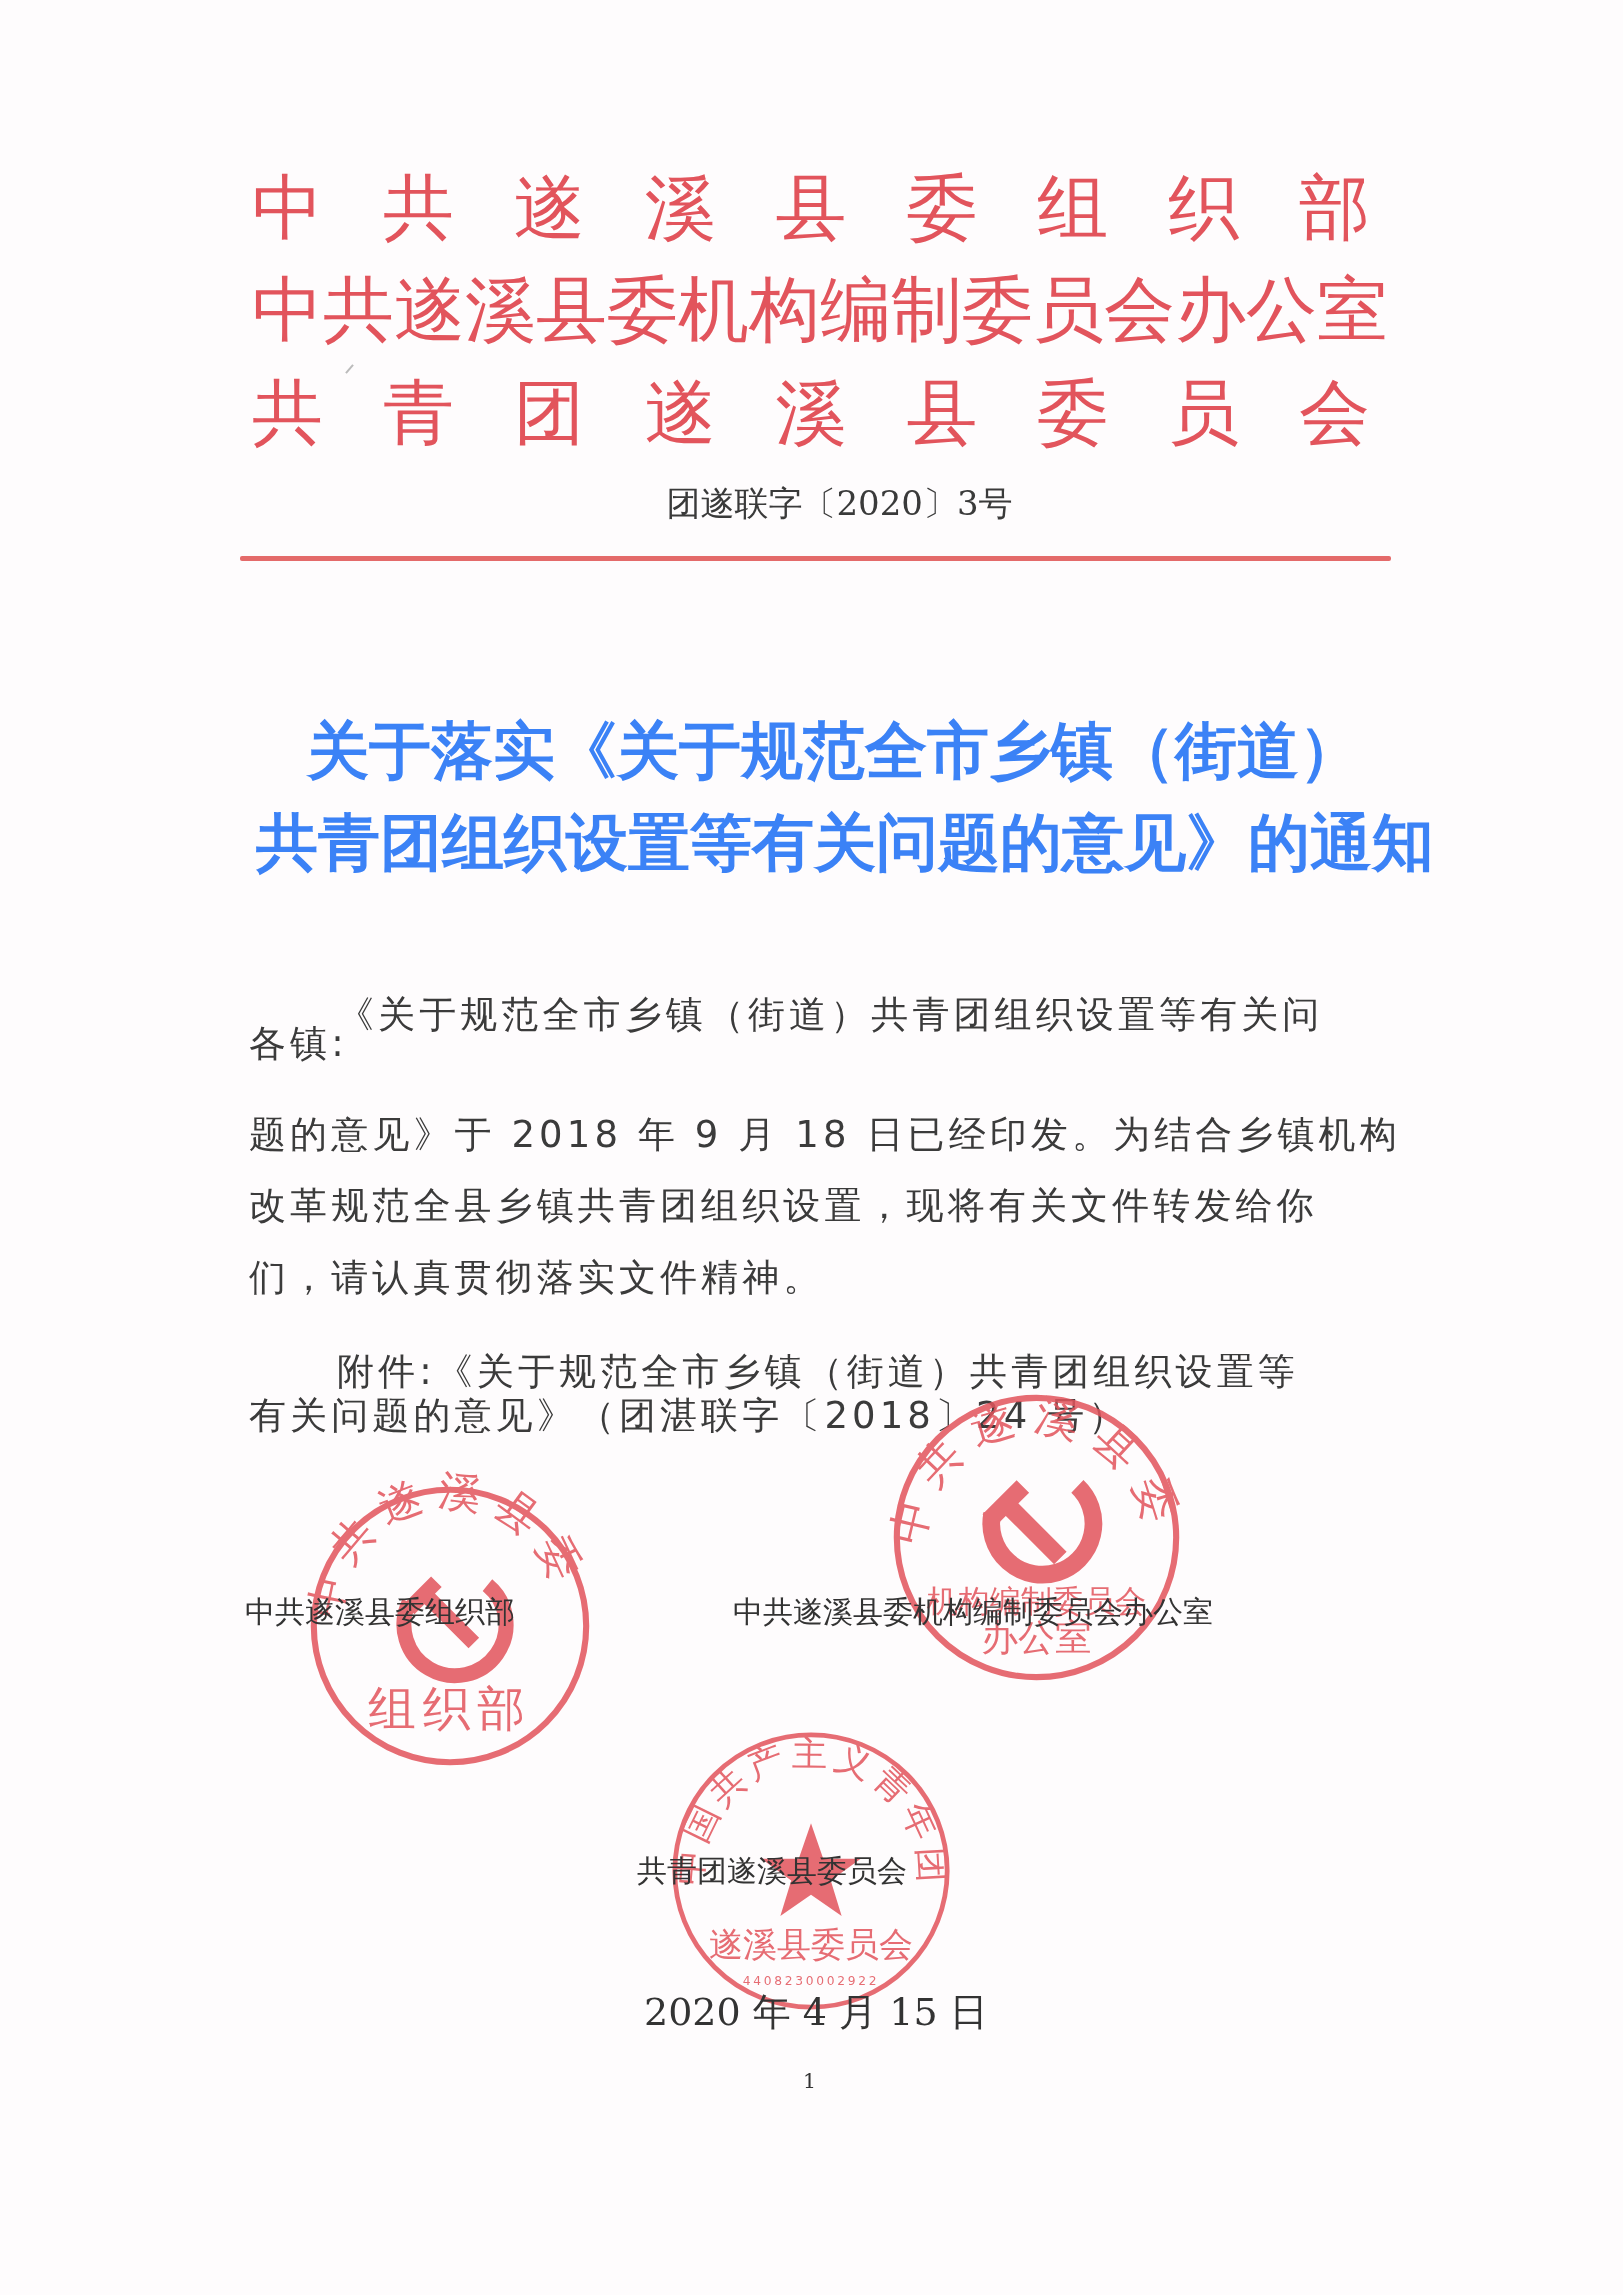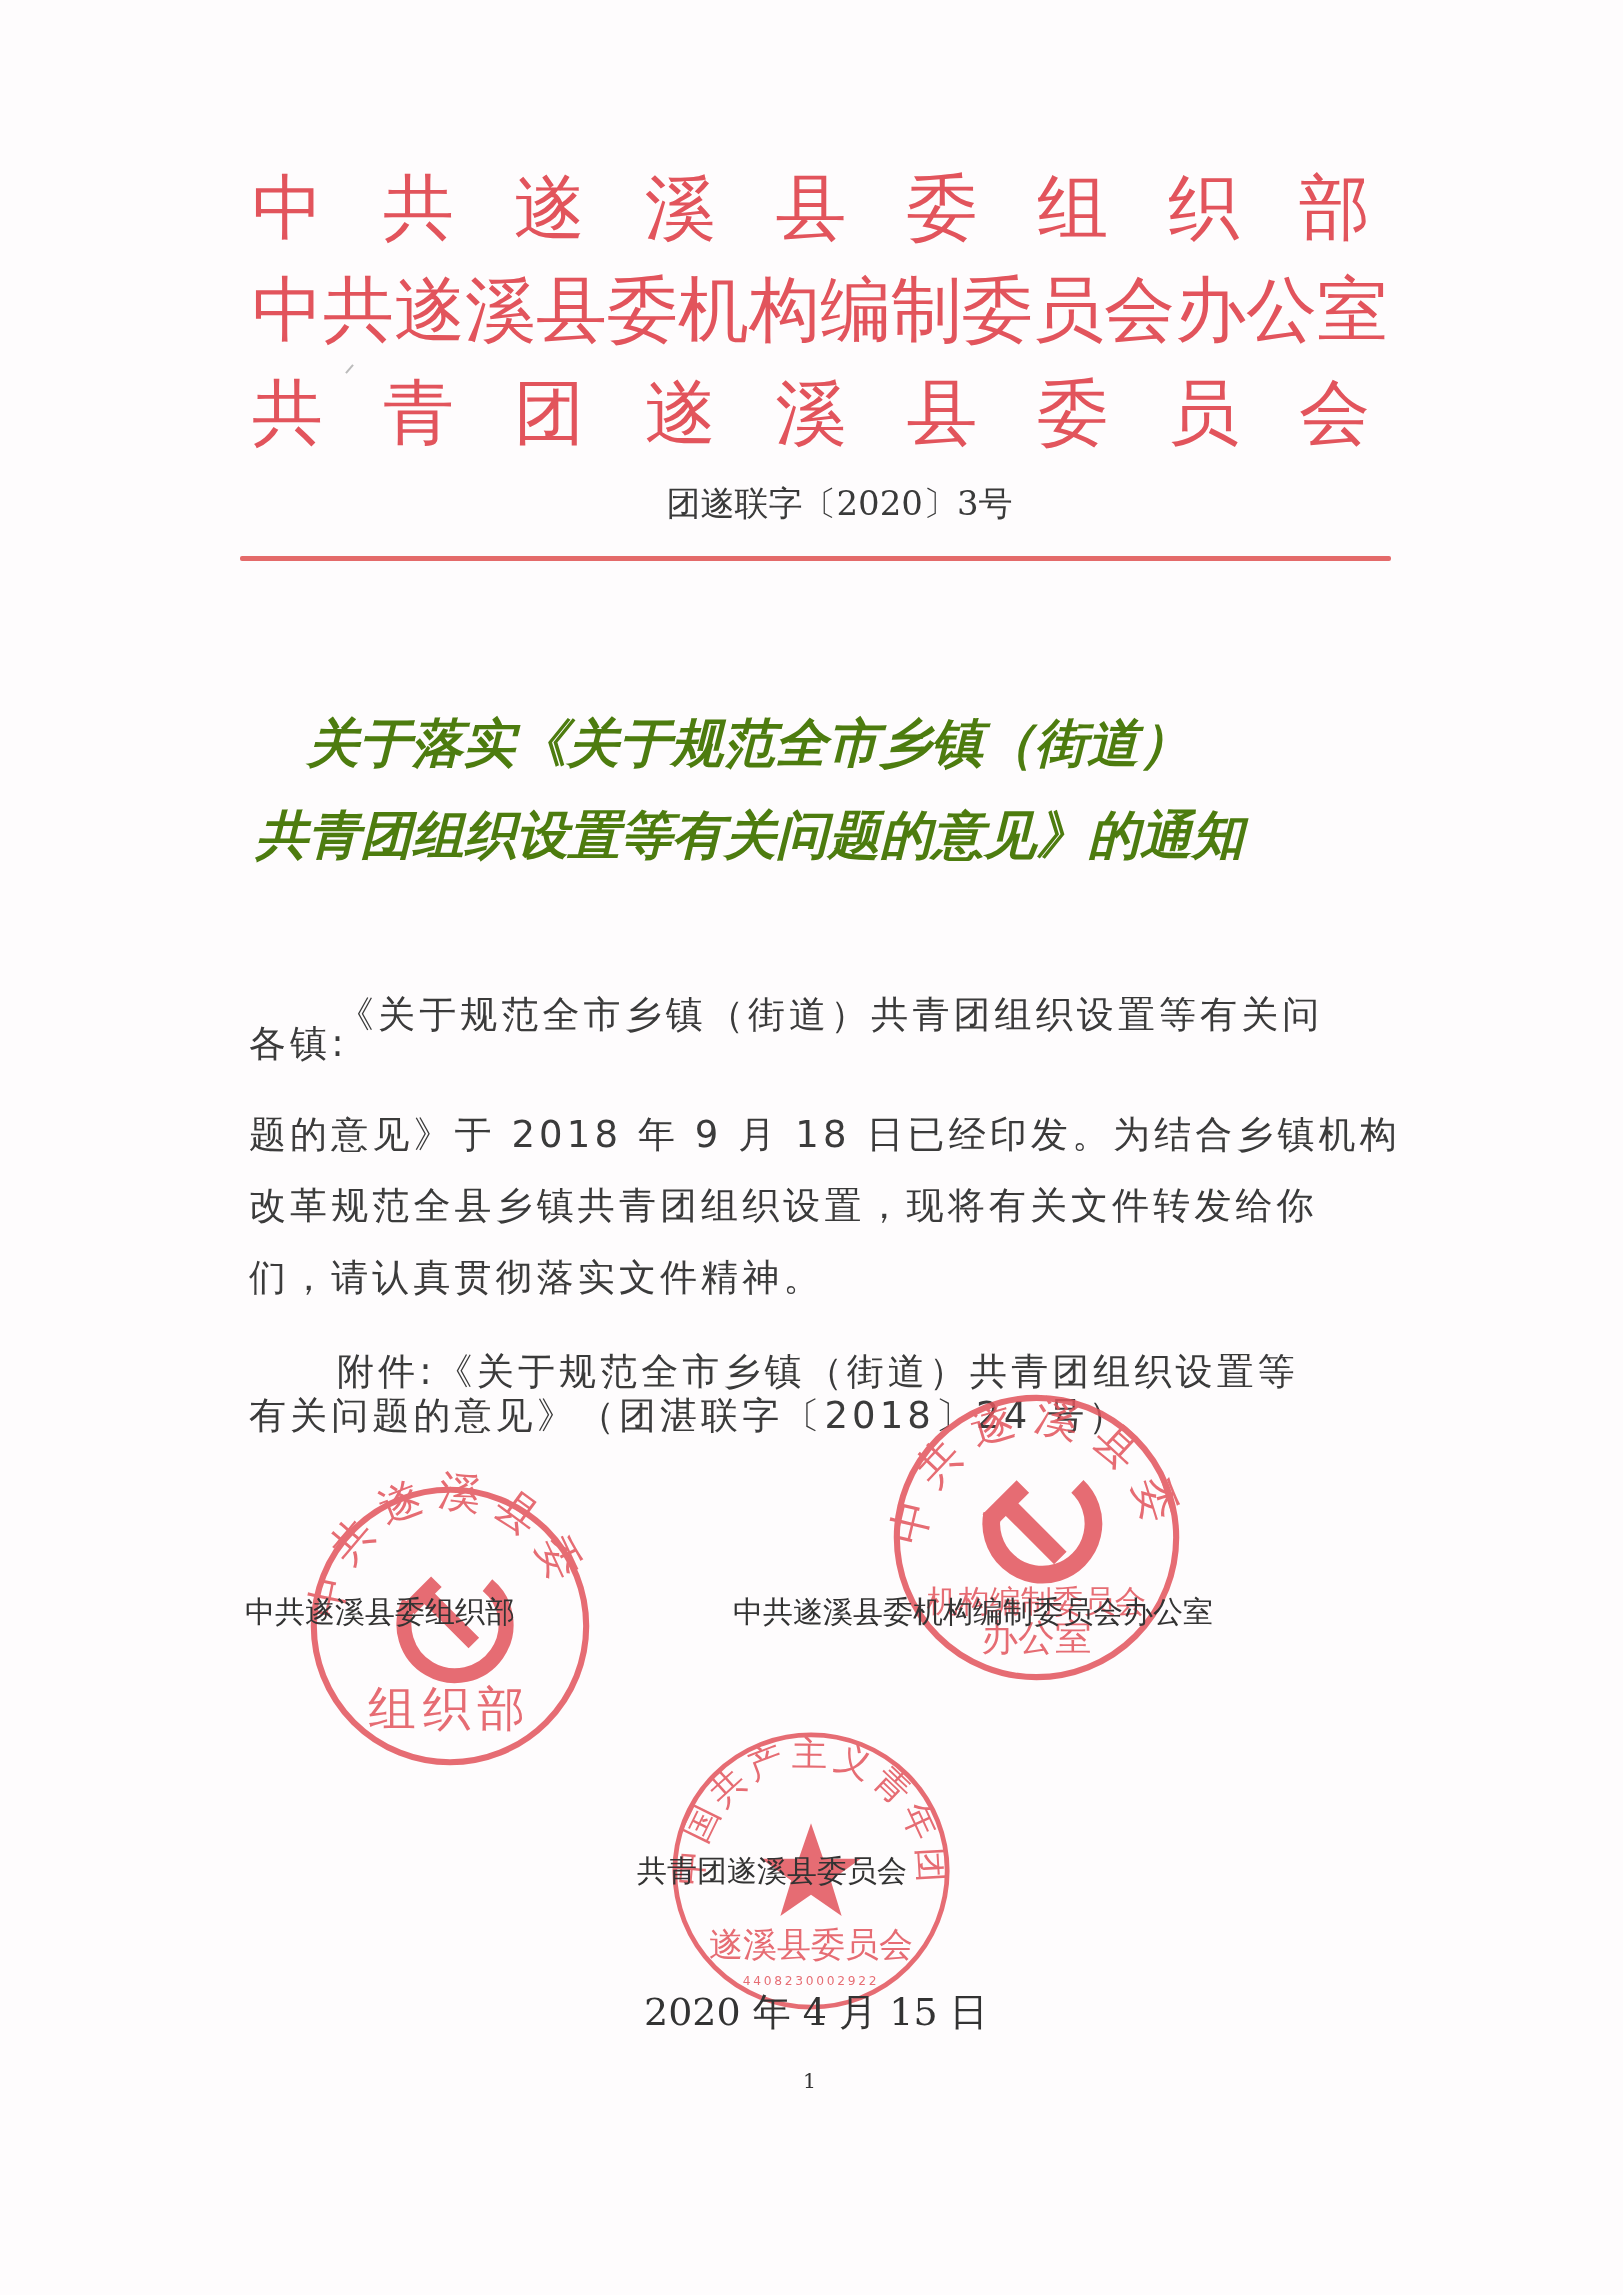--- a/index.html
+++ b/index.html
@@ -29,23 +29,22 @@
     font-family: "DejaVu Serif", serif;
     margin-left: 28px;
   }
   .red-rule {
     top: 556px; left: 240px; width: 1151px; height: 4.8px;
     background: #e46a6a; border-radius: 2px;
   }
   .title {
     left: 252px; width: 1118px;
     font-family: "DejaVu Sans", "Liberation Sans", sans-serif;
-    font-size: 52px; color: #4d7c0f; font-weight: bold;
+    font-size: 62px; color: #3b82f6; font-weight: bold;
     white-space: nowrap;
-    font-style: italic;
   }
   #title1 { top: 709px; left: 307px; }
   #title2 { top: 801px; left: 256px; }
   .body-text {
     font-family: "DejaVu Sans", "Liberation Sans", sans-serif;
     font-size: 37px; color: #3b3b3b; white-space: nowrap;
     letter-spacing: 4.1px;
   }
   #salutation { top: 972px; left: 249px; margin-top: 47px; }
   #p1 { top: 990px; left: 337px; }

